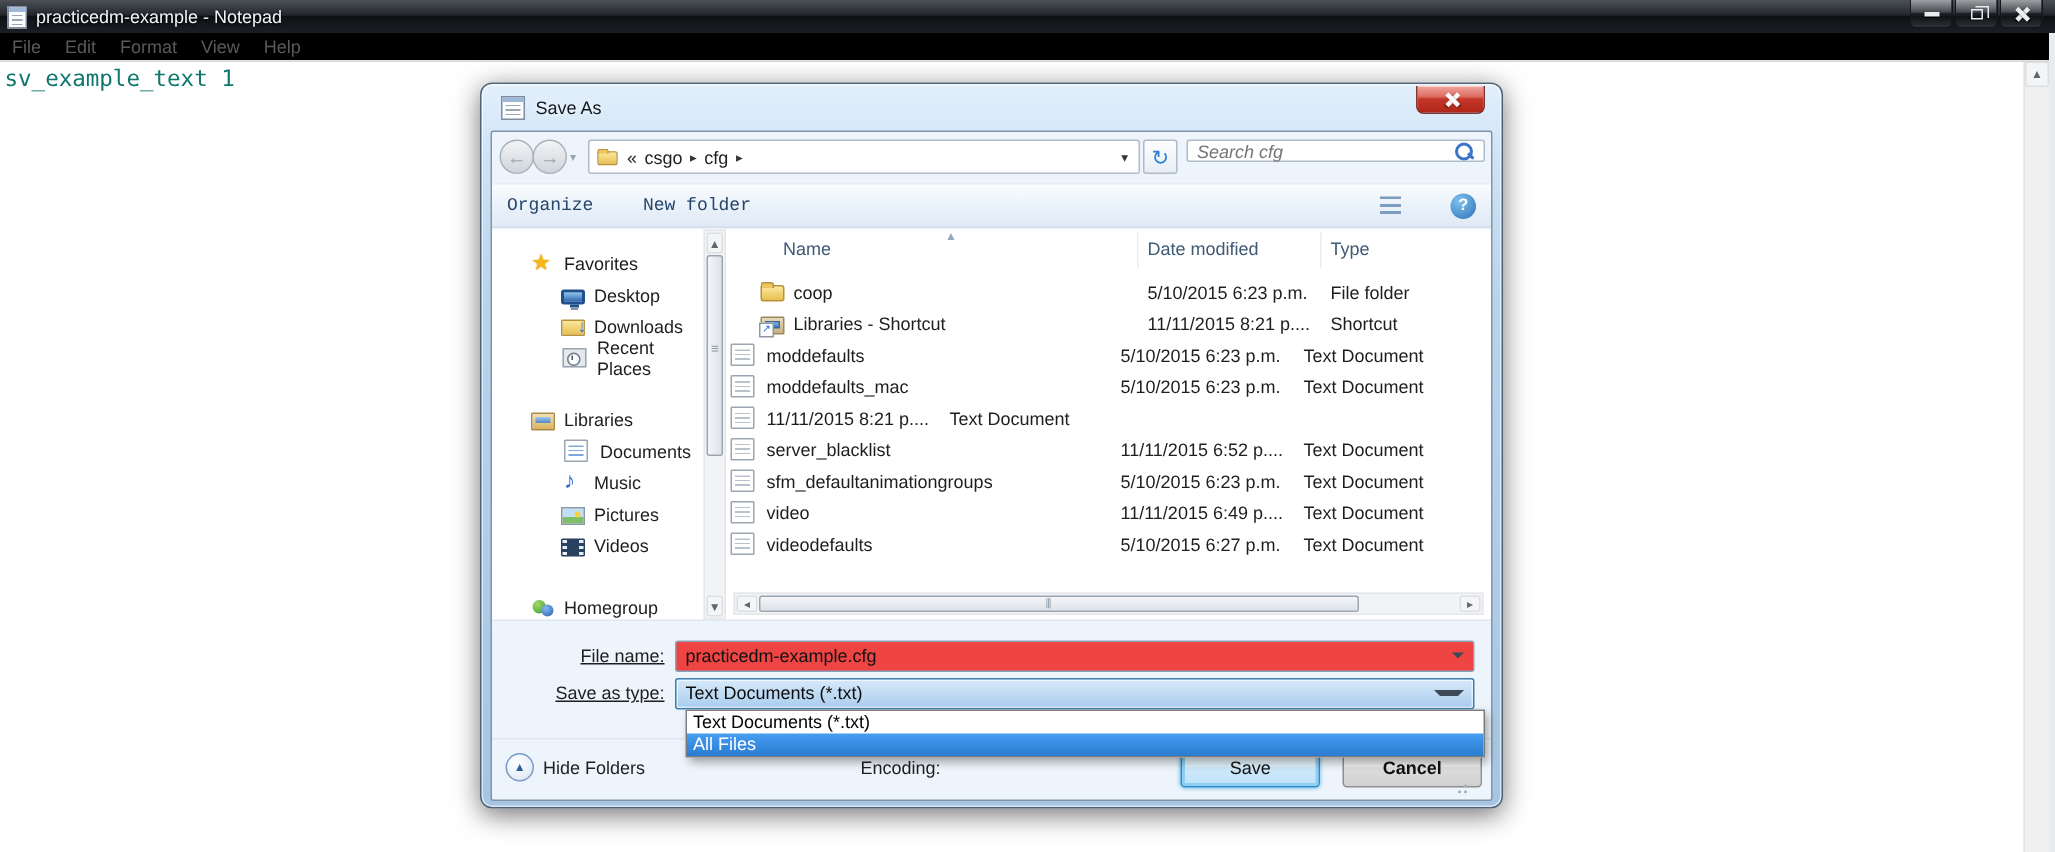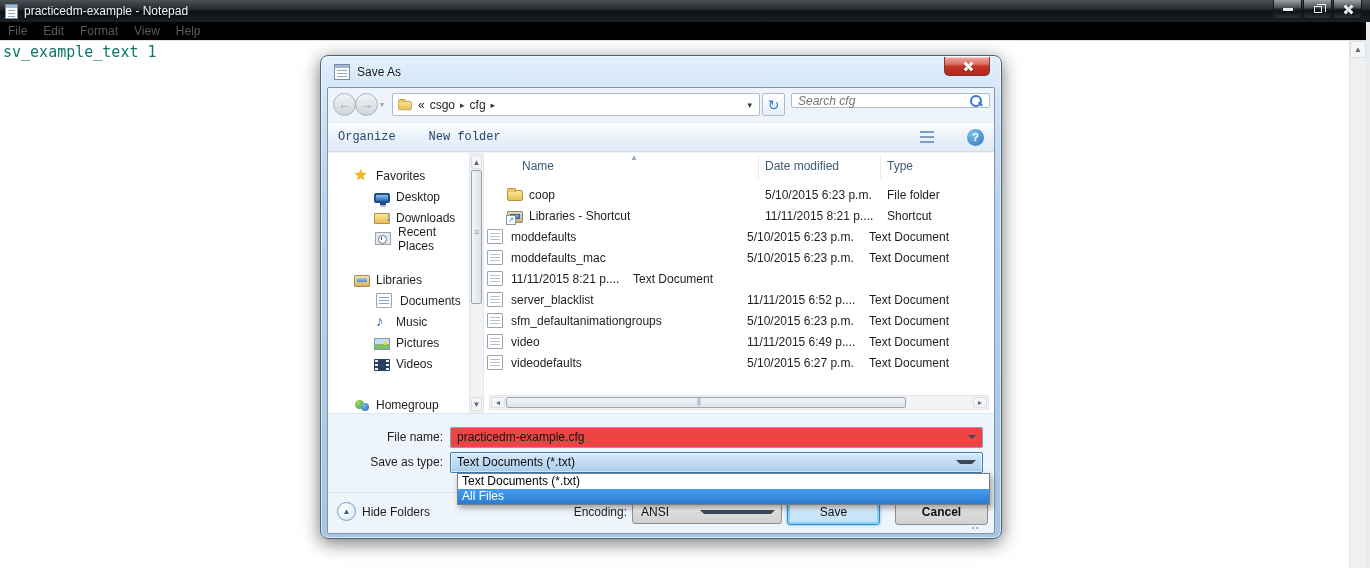--- a/index.html
+++ b/index.html
@@ -107,21 +107,21 @@
   .ftype { padding-left:6px; }
   .hscroll { position:absolute; left:4px; bottom:3px; width:500px; height:15px; background:#f2f3f5; border:1px solid #e4e6e9; }
   .hscroll .sb-arrow { position:absolute; top:1px; width:14px; height:11px; }
   .sb-thumb-h { position:absolute; left:16px; top:1px; width:400px; height:11px; border:1px solid #9aa5b1; border-radius:2px;
     background:linear-gradient(to bottom,#f4f6f8,#dde2e8); }
   .sb-thumb-h::after { content:'⦀'; position:absolute; left:190px; top:-1px; color:#8b97a4; font-size:9px; letter-spacing:1px; }
 
   
   .fieldrow { position:absolute; left:0; width:100%; height:22px; display:flex; align-items:center; }
   .row-filename { top:338px; } .row-type { top:363px; }
-  .flabel { width:122px; text-align:right; padding-right:7px; }
+  .flabel { width:122px; text-align:right; padding-right:7px;text-decoration:underline; }
   .combo { position:relative; width:533px; height:21px; border:1px solid #8aa0b8; background:#ef4444; border-radius:2px; display:flex; align-items:center; }
   .combo input { flex:1; border:none; outline:none; background:transparent; font-family:"Liberation Sans",sans-serif; font-size:12px; color:#111; padding:0 6px; }
   .combo-arrow { width:0; height:0; border-left:4px solid transparent; border-right:4px solid transparent; border-top:4px solid #3c4a58; margin-right:6px; }
   .combo.active { border-color:#3c7fb1; background:linear-gradient(to bottom,#d7e9f9,#a9cdee); box-shadow:inset 0 0 0 1px rgba(255,255,255,.6); }
   .combo.active span { padding:0 6px; color:#0c0c0c; }
 
   
   .ddlist { position:absolute; left:129px; top:385px; width:533px; background:#fff; border:1px solid #7c7c7c; z-index:30; box-shadow:2px 3px 6px rgba(0,0,0,.35); }
   .dditem { height:15px; line-height:15px; padding-left:4px; color:#000; font-size:12px; }
   .dditem.sel { background:linear-gradient(to bottom,#459df2,#2b7cd0); color:#fff; }
@@ -434,24 +434,20 @@
 
         <div class="dditem sel">All Files</div>
       </div>
 
     <div class="footer">
       <div class="hidefolders">
         <span class="hf-circle">▲</span>
         <span>Hide Folders</span>
       </div>
       <span class="enc-label">Encoding:</span>
-      <div class="enc-combo">
-        <span>ANSI</span>
-        <span class="combo-arrow"></span>
-      </div>
       <div class="btn btn-save">
           <span>Save</span>
         </div>
       <div class="btn btn-cancel">
           <span>Cancel</span>
         </div>
       <div class="grip"></div>
     </div>
 
   </div>

